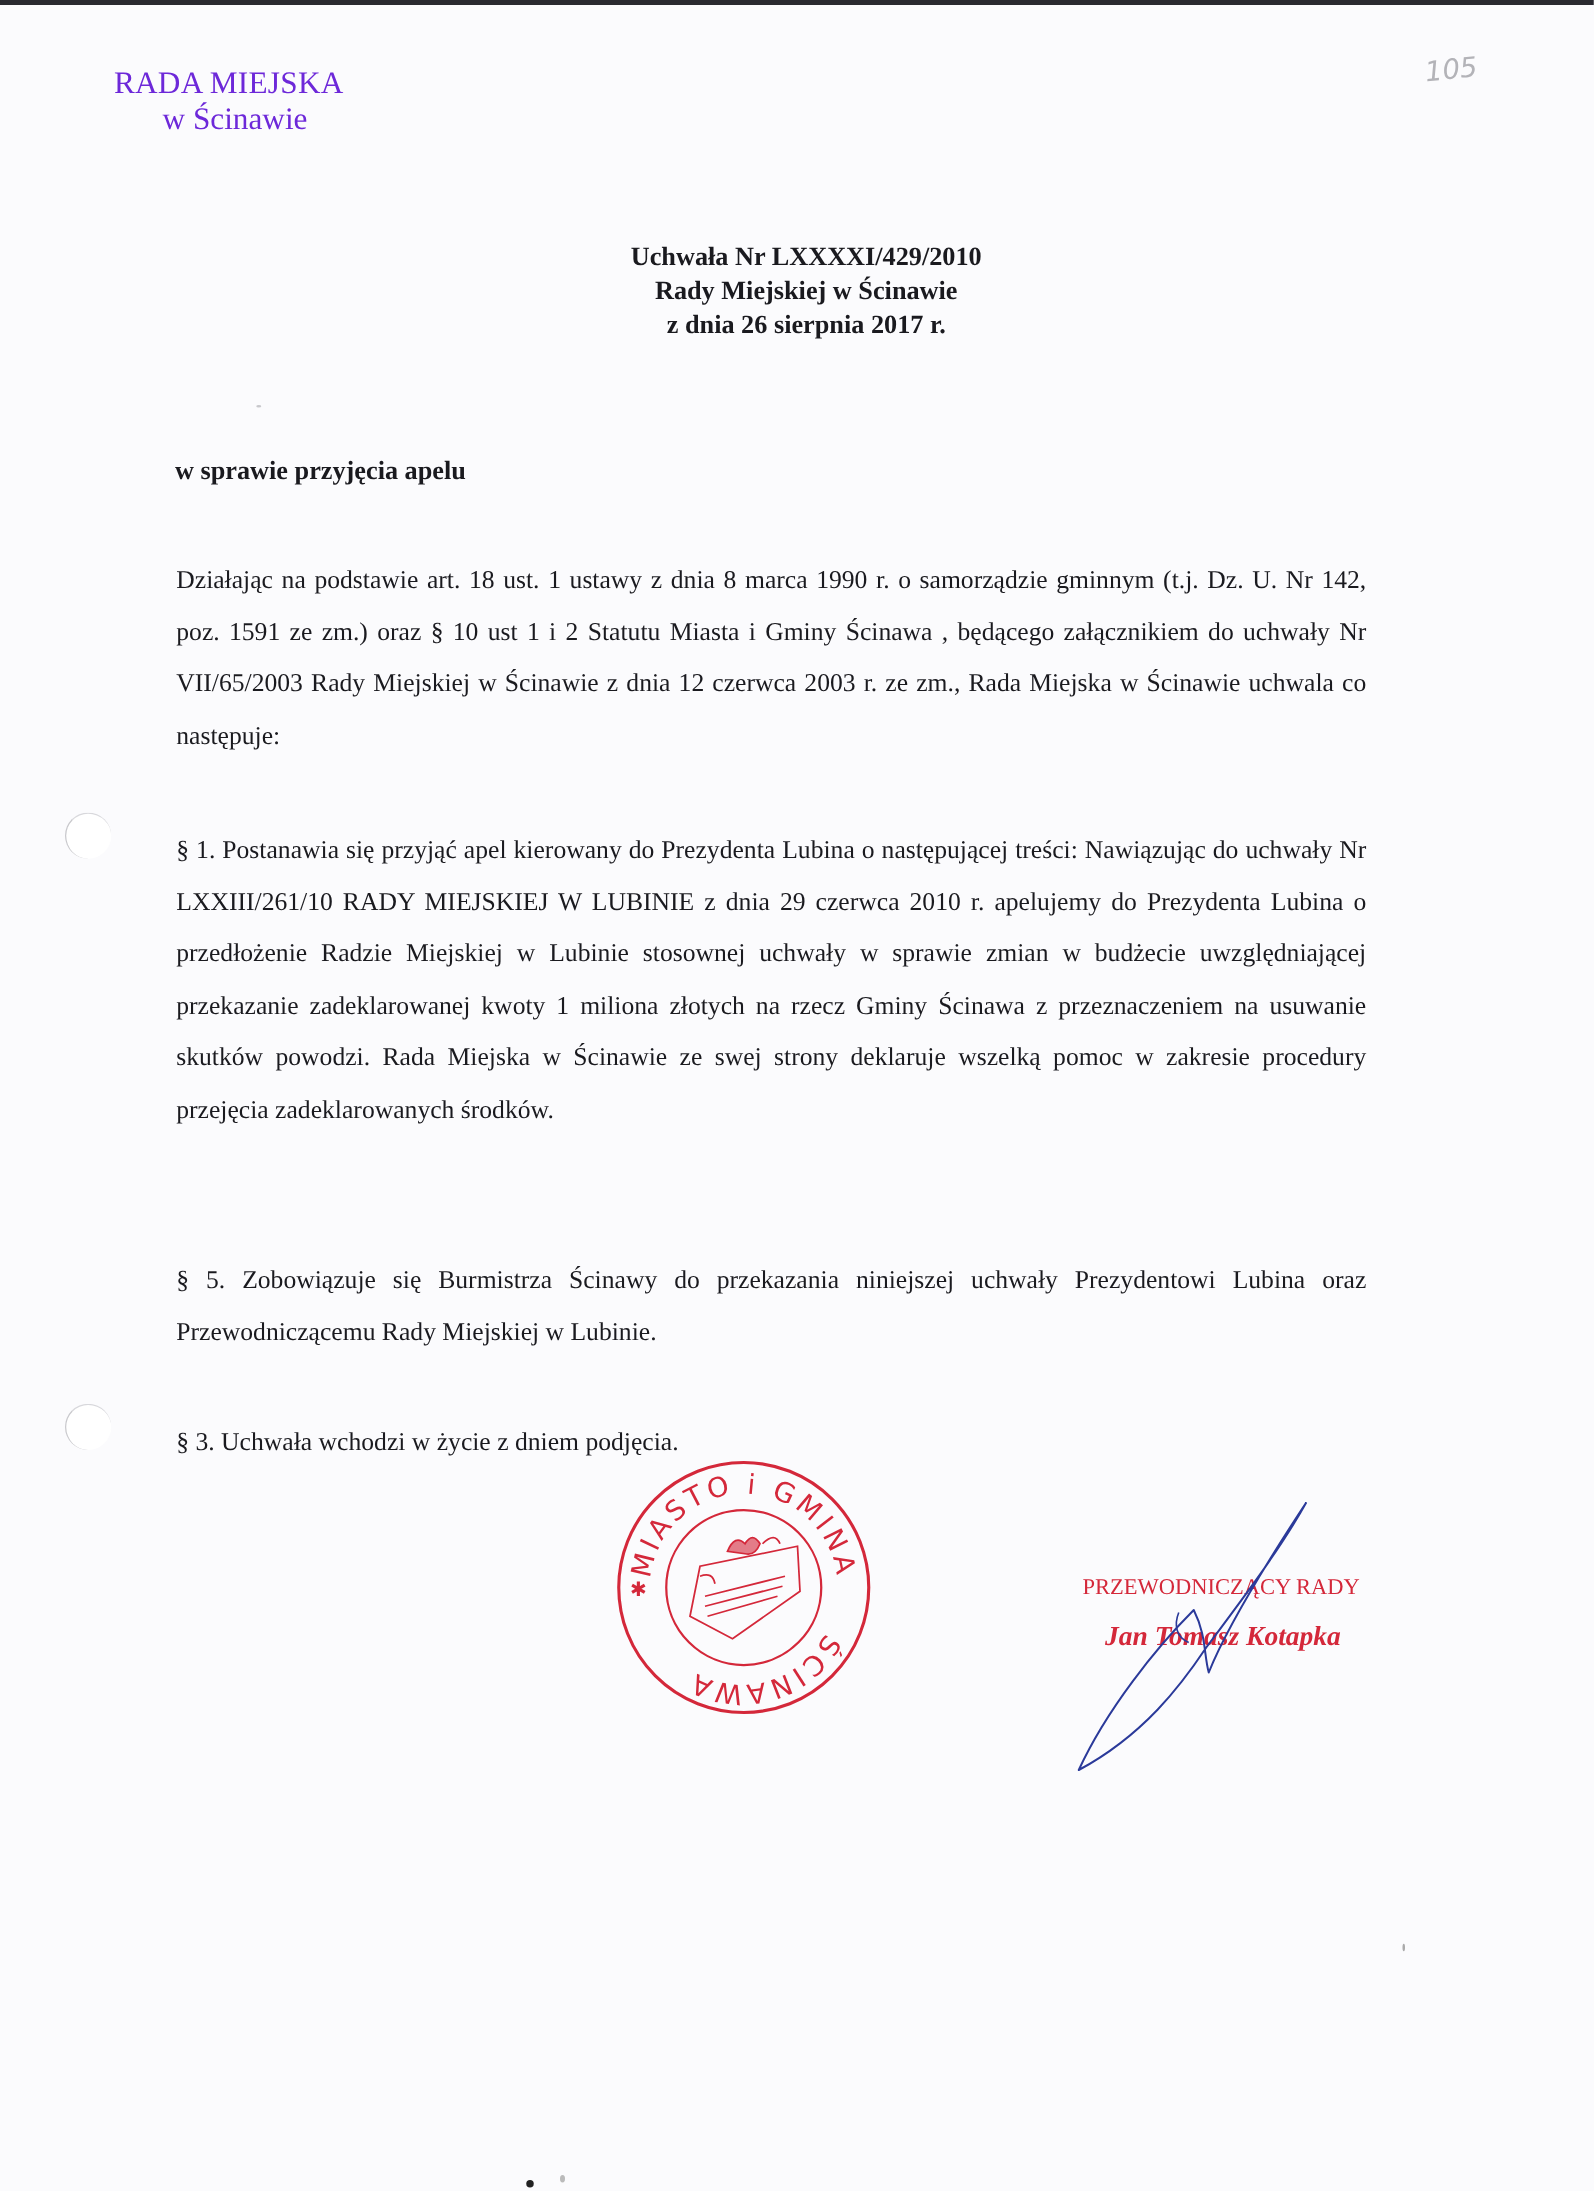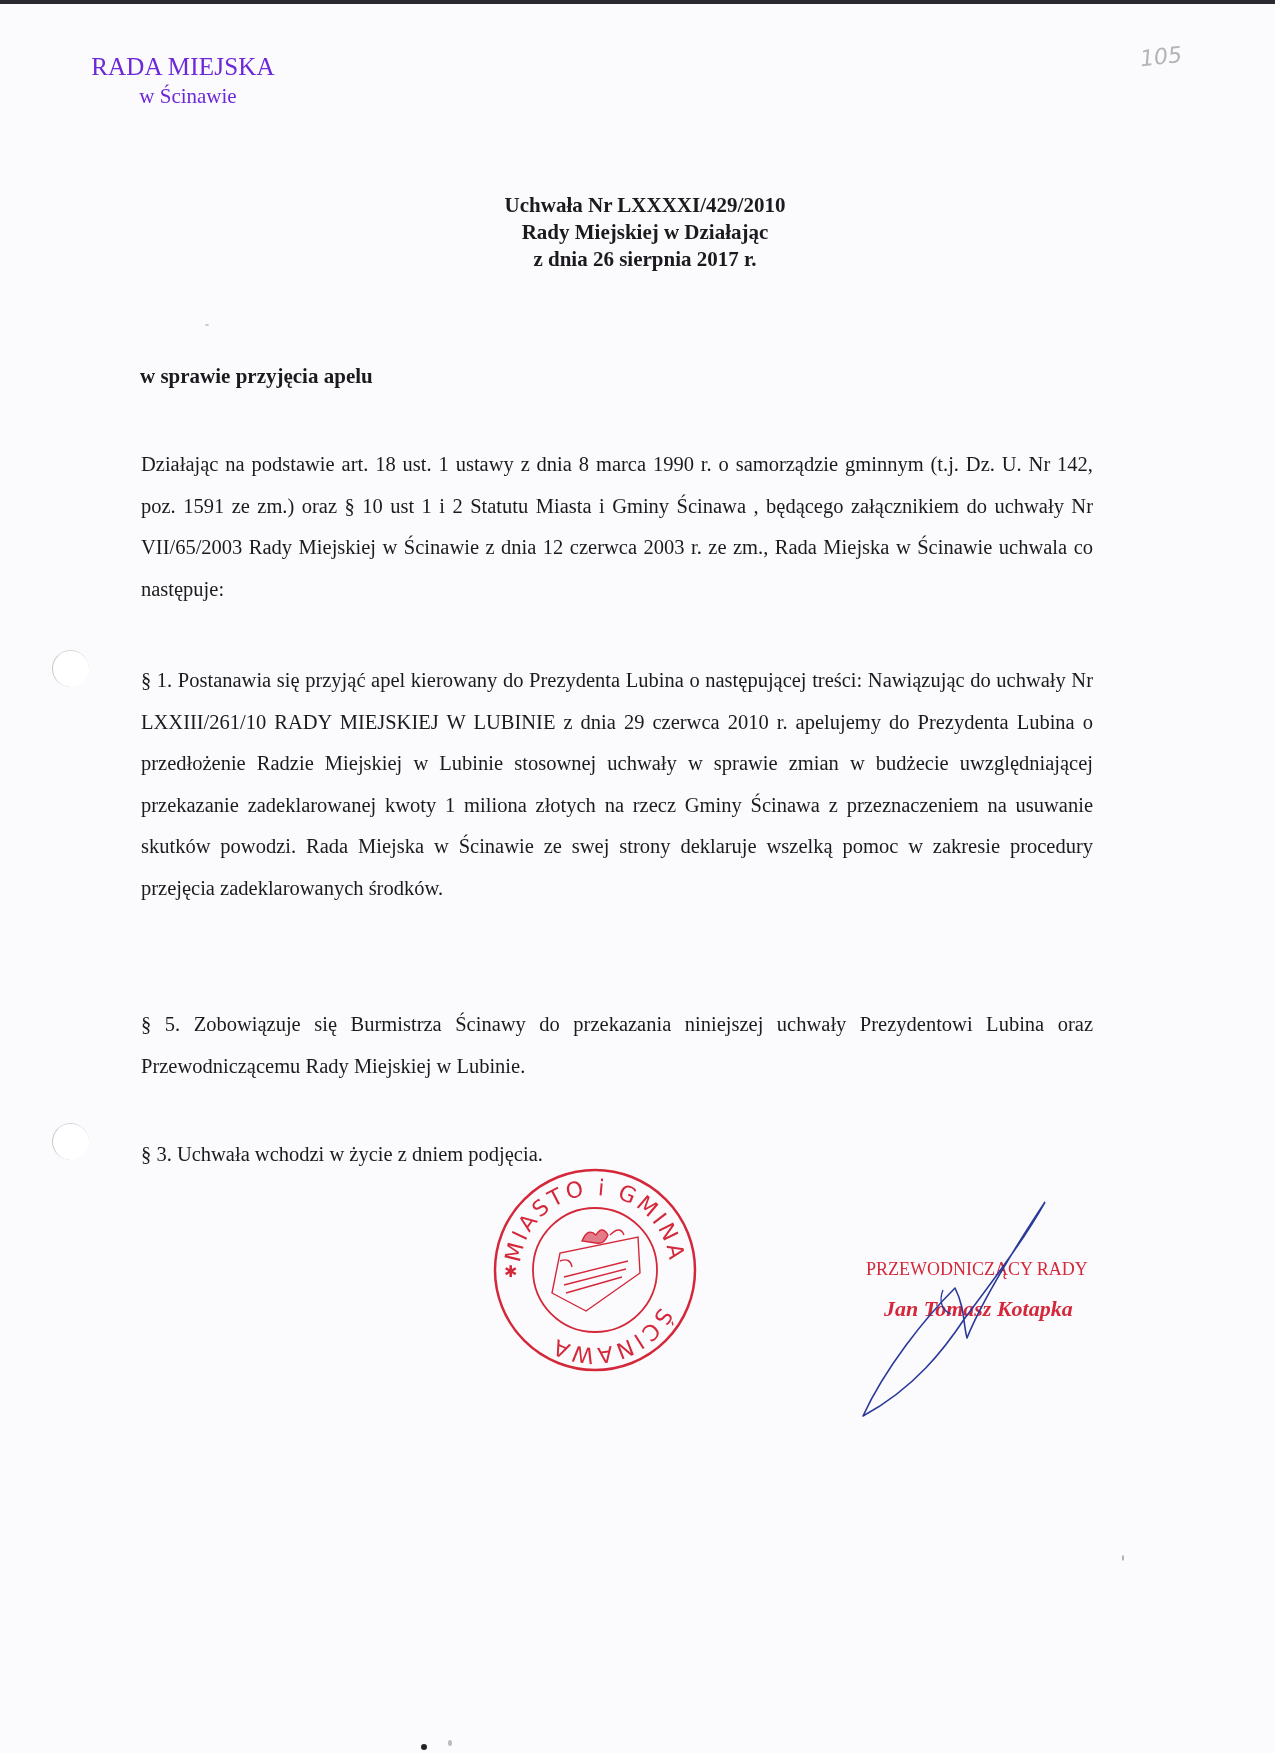--- a/index.html
+++ b/index.html
@@ -5,21 +5,21 @@
   html, body { margin:0; padding:0; }
   body {
     width:1275px; height:1753px; position:relative; overflow:hidden;
     background:#fbfbfd;
     font-family:"Liberation Serif", "DejaVu Serif", serif;
     color:#1a1a1f;
   }
   .topbar { position:absolute; left:0; top:0; width:1275px; height:4px; background:#2a2a30; }
   .stamp-header { position:absolute; left:78px; top:52px; color:#6d28d9; text-align:center; width:210px; }
   .stamp-header .l1 { font-size:25px; letter-spacing:0.2px; line-height:30px; }
-  .stamp-header .l2 { font-size:21px; line-height:28px; padding-left:10px; }
+  .stamp-header .l2 { font-size:25px; line-height:28px; padding-left:10px; }
   .page-num { position:absolute; left:1140px; top:44px; color:#b3b3b8; font-family:"DejaVu Sans", sans-serif; font-size:22px; font-style:italic; transform:rotate(-6deg); }
   .title { position:absolute; left:420px; top:192px; width:450px; text-align:center; font-weight:bold; font-size:21px; line-height:27px; }
   .subject { position:absolute; left:140px; top:364px; font-weight:bold; font-size:21px; }
   .body-text { position:absolute; left:141px; width:952px; font-size:20.5px; line-height:41.5px; text-align:justify; }
   .body-text p { margin:0; }
   .p-intro { top:444px; }
   .p-s1 { top:660px; }
   .p-s2 { top:1004px; }
   .p-s3 { top:1134px; }
   .punch { position:absolute; width:36px; height:36px; border-radius:50%; border-left:1px solid #c8c8cc; border-top:1px solid #d8d8dc; background:#fff; }
@@ -37,21 +37,21 @@
 
 <div class="stamp-header">
   <div class="l1">RADA MIEJSKA</div>
   <div class="l2">w  Ścinawie</div>
 </div>
 
 <div class="page-num">105</div>
 
 <div class="title">
   <div>Uchwała Nr  LXXXXI/429/2010</div>
-  <div>Rady Miejskiej w Działając</div>
+  <div>Rady Miejskiej w Ścinawie</div>
   <div>z dnia 26 sierpnia 2017 r.</div>
 </div>
 
 <div class="subject">w sprawie przyjęcia apelu</div>
 
 <div class="body-text p-intro">
   <p>Działając na podstawie art. 18 ust. 1 ustawy z dnia 8 marca 1990 r. o samorządzie gminnym (t.j. Dz. U. Nr 142, poz. 1591 ze zm.) oraz § 10 ust 1 i 2 Statutu Miasta i Gminy Ścinawa , będącego załącznikiem do uchwały Nr VII/65/2003 Rady Miejskiej w Ścinawie z dnia 12 czerwca 2003 r. ze zm., Rada Miejska w Ścinawie uchwala co następuje:</p>
 </div>
 
 <div class="body-text p-s1">

